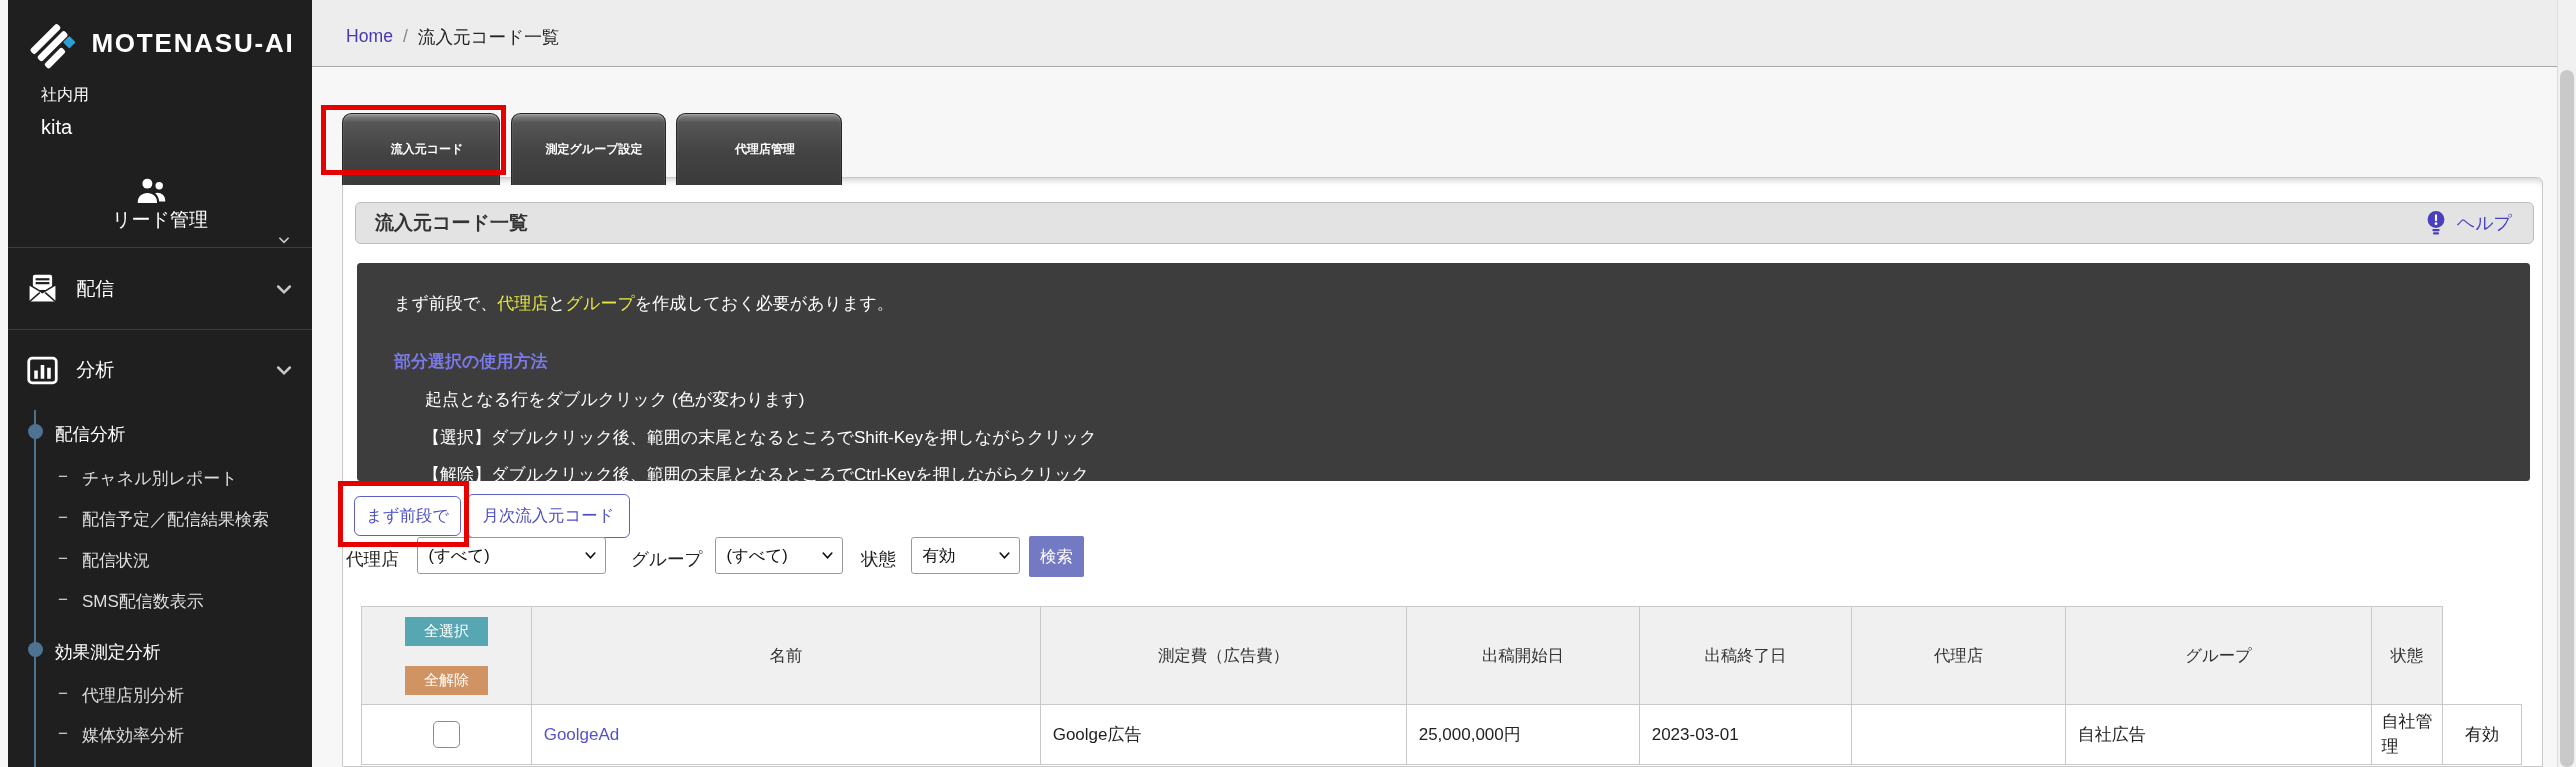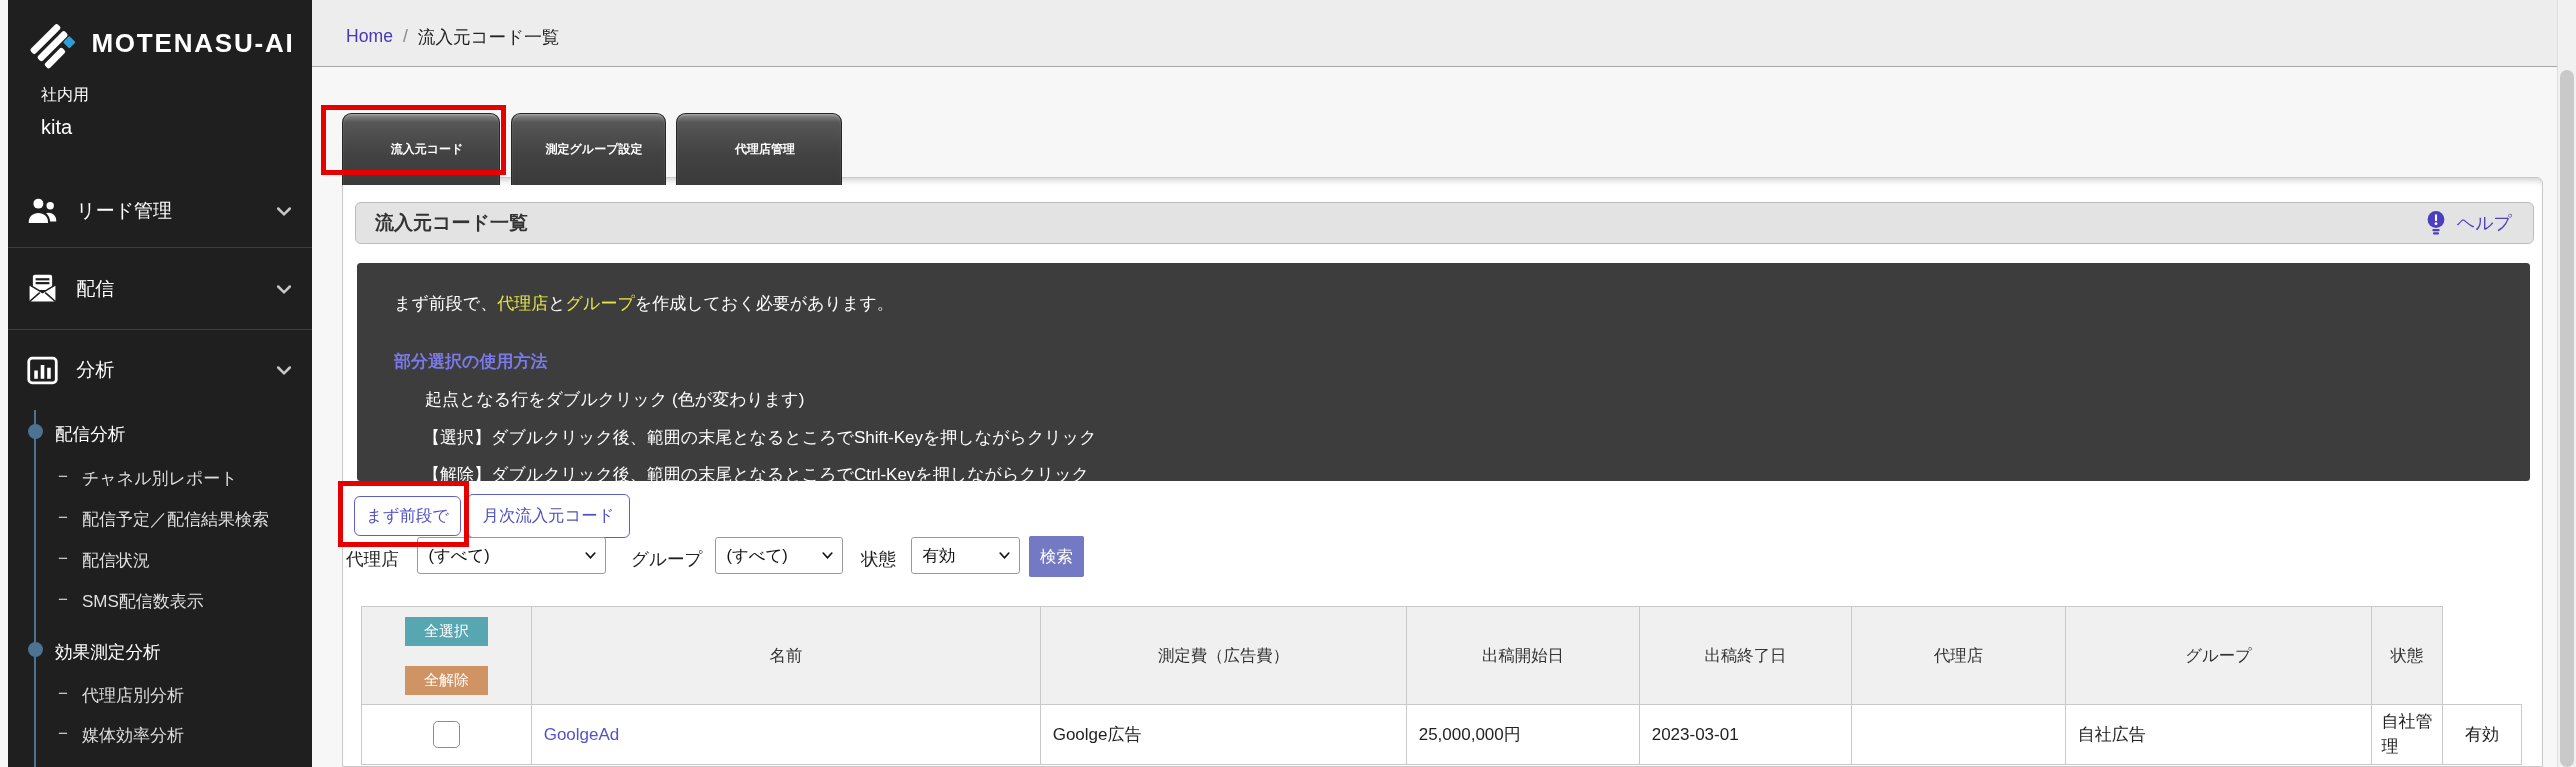--- a/index.html
+++ b/index.html
@@ -10,21 +10,21 @@
   .sidebar { position:absolute; left:0; top:0; width:304px; height:768px; background:#1f1f1f; z-index:10;margin-left:8px; }
   .logo-row { position:absolute; left:16.4px; top:16.4px; display:flex; align-items:center; gap:13px; }
   .logo-mark { width:54px; height:54px; }
   .logo-text { color:#fff; font-size:26px; font-weight:bold; letter-spacing:1.8px; }
   .user-org { position:absolute; left:33px; top:85px; color:#fff; font-size:16px; }
   .user-name { position:absolute; left:33px; top:116px; color:#fff; font-size:20px; }
   .menu { position:absolute; left:0; top:174px; width:304px; }
   .menu-item { display:flex; align-items:center; padding:0 17.6px 0 17.6px; color:#fff; font-size:19px; cursor:pointer; }
   .menu-item .mi-icon { width:33px; height:33px; margin-right:17.6px; flex:0 0 auto; }
   .menu-item .chev { margin-left:auto; width:20px; height:20px; }
-  .mi-1 { height:74px; border-bottom:0.6px solid #3c3c3c; }
+  .mi-1 { height:74px; border-bottom:0.6px solid #3c3c3c;flex-direction:column; }
   .mi-2 { height:82px; border-bottom:0.6px solid #3c3c3c; }
   .mi-3 { height:80px; }
   .sub-line { position:absolute; left:26px; top:410px; width:2.3px; height:358px; background:#4e7392; }
   .sub-bullet { position:absolute; left:20px; width:15px; height:15px; border-radius:50%; background:#4e7392; }
   .sub-section { position:absolute; left:47px; color:#ffffff; font-size:17.6px; cursor:pointer; }
   .sub-link { position:absolute; left:50px; display:flex; gap:14px; color:#dedede; font-size:17px; cursor:pointer; }
   .sub-link .dash { color:#cccccc; }
 
   
   .topbar { position:absolute; left:304px; top:0; width:2272px; height:67px; background:#ededed; border-bottom:1.8px solid #a8a8a8; z-index:1; }

